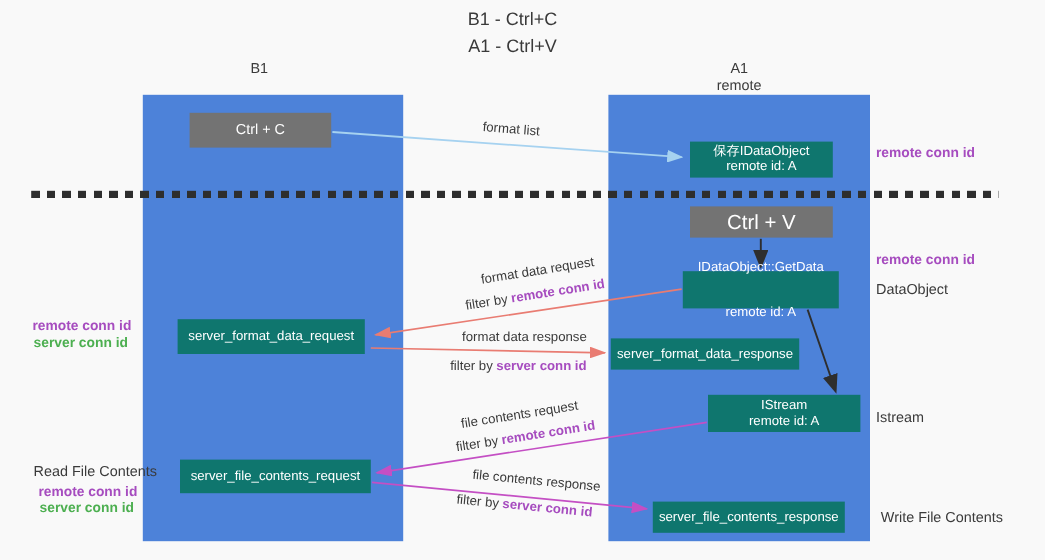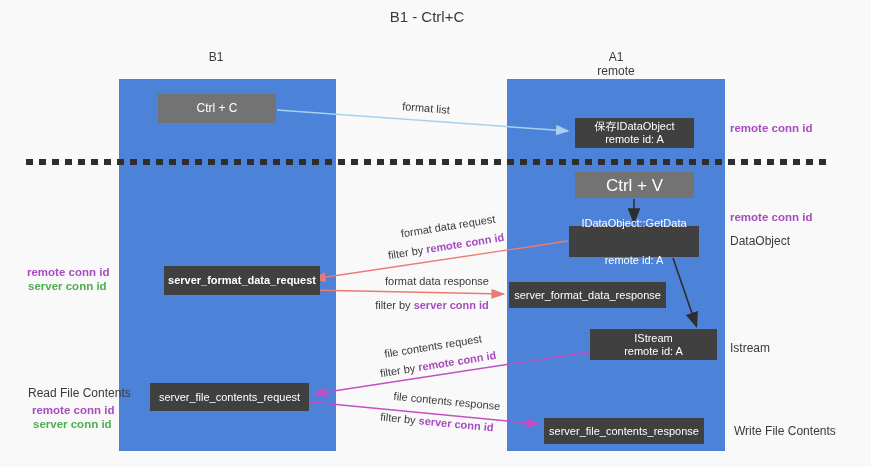--- a/index.html
+++ b/index.html
@@ -39,27 +39,27 @@
   }
 
   svg.arrows{position:absolute;left:0;top:0;z-index:4;}
 
   .box{
     position:absolute;z-index:5;
     display:flex;flex-direction:column;align-items:center;justify-content:center;
     color:#ffffff;font-size:11px;line-height:13px;text-align:center;white-space:nowrap;
   }
   .box.green{background:#737373;}
-  .box.orange{background:#404040;}
+  .box.orange{background:#0f766e;}
 
   #box-ctrl-c{left:158px;top:94px;width:118px;height:29px;font-size:12px;}
   #box-save-idataobject{left:575px;top:118px;width:119px;height:30px;}
   #box-ctrl-v{left:575px;top:172px;width:119px;height:26px;font-size:17px;}
   #box-getdata{left:569px;top:226px;width:130px;height:31px;gap:24px;}
-  #box-format-request{left:164px;top:266px;width:156px;height:29px;font-weight:bold;}
+  #box-format-request{left:148px;top:266px;width:156px;height:29px;}
   #box-format-response{left:509px;top:282px;width:157px;height:26px;}
   #box-istream{left:590px;top:329px;width:127px;height:31px;}
   #box-file-request{left:150px;top:383px;width:159px;height:28px;}
   #box-file-response{left:544px;top:418px;width:160px;height:26px;}
 
   .flow-label{
     position:absolute;z-index:6;
     font-size:11px;color:#3a3a3a;white-space:nowrap;
     transform:translate(-50%,-50%);
   }
@@ -73,20 +73,21 @@
   .side-label.purple{color:#a64cbf;font-weight:bold;font-size:11.5px;}
   .side-label.green{color:#4caf50;font-weight:bold;font-size:11.5px;}
 </style>
 </head>
 <body>
 
 <div id="stage">
 
   <div class="title">
     <div>B1 - Ctrl+C</div>
+    <div>A1 - Ctrl+V</div>
   </div>
 
   <div class="lane-header" id="lane-header-left">
     <div>B1</div>
   </div>
   <div class="lane-header" id="lane-header-right">
     <div>A1</div>
     <div>remote</div>
   </div>
 

